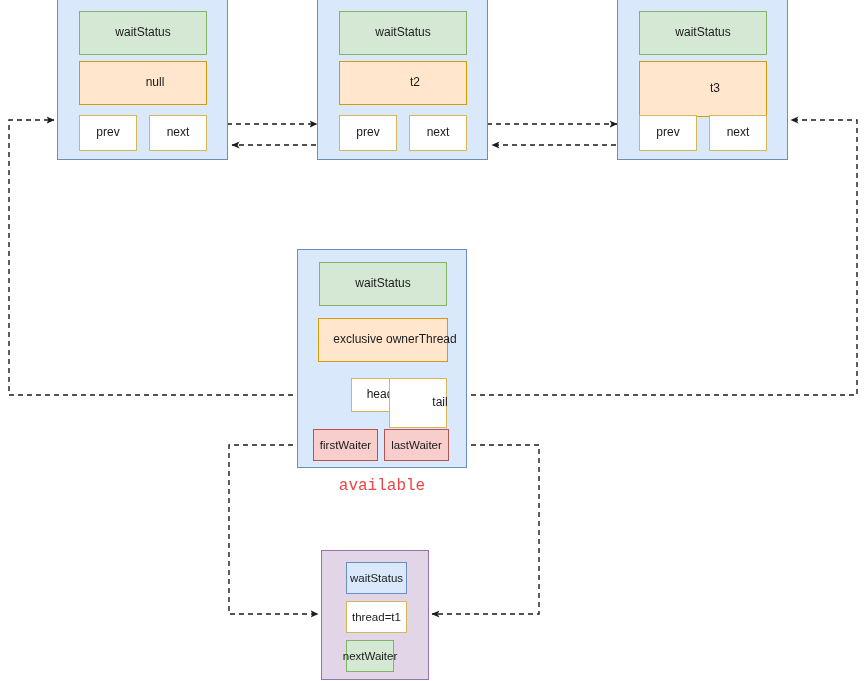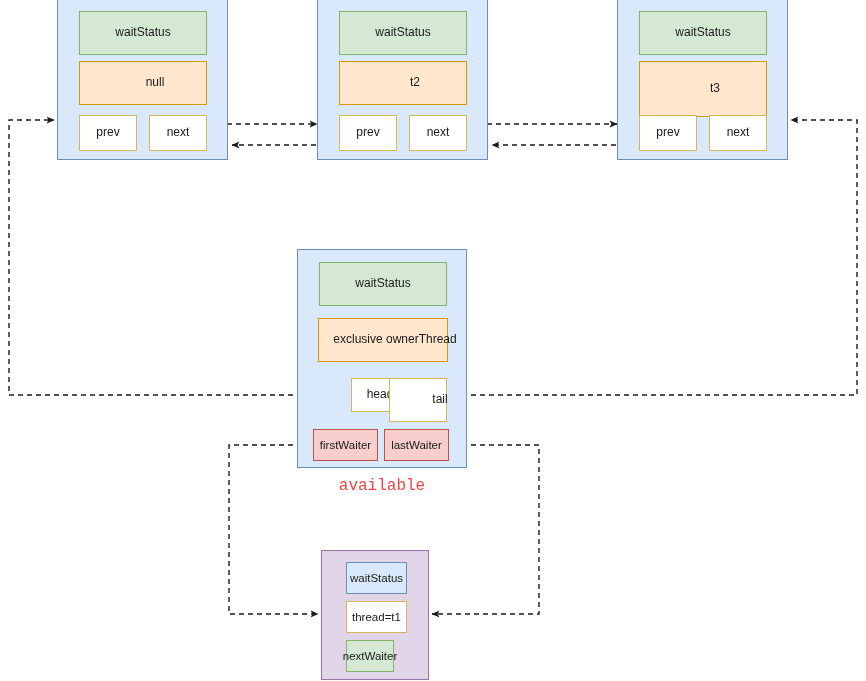--- a/index.html
+++ b/index.html
@@ -162,21 +162,21 @@
   <div class="node node-blue" style="left:297px; top:249px; width:170px; height:219px;">
     <div class="field f-green" style="left:21px; top:12px; width:128px; height:44px;">
       <span>waitStatus</span>
     </div>
     <div class="field f-orange" style="left:20px; top:68px; width:130px; height:44px;">
       <span>exclusive ownerThread</span>
     </div>
     <div class="field f-yellow" style="left:21px; top:128px; width:58px; height:34px;margin-left:32px;">
       <span>head</span>
     </div>
-    <div class="field f-yellow" style="left:91px; top:128px; width:58px; height:44px;padding-left:44px;">
+    <div class="field f-yellow" style="left:91px; top:128px; width:58px; height:50px;padding-left:44px;">
       <span>tail</span>
     </div>
     <div class="field f-red" style="left:15px; top:179px; width:65px; height:32px; font-size:11.5px;">
       <span>firstWaiter</span>
     </div>
     <div class="field f-red" style="left:86px; top:179px; width:65px; height:32px; font-size:11.5px;">
       <span>lastWaiter</span>
     </div>
   </div>
 

